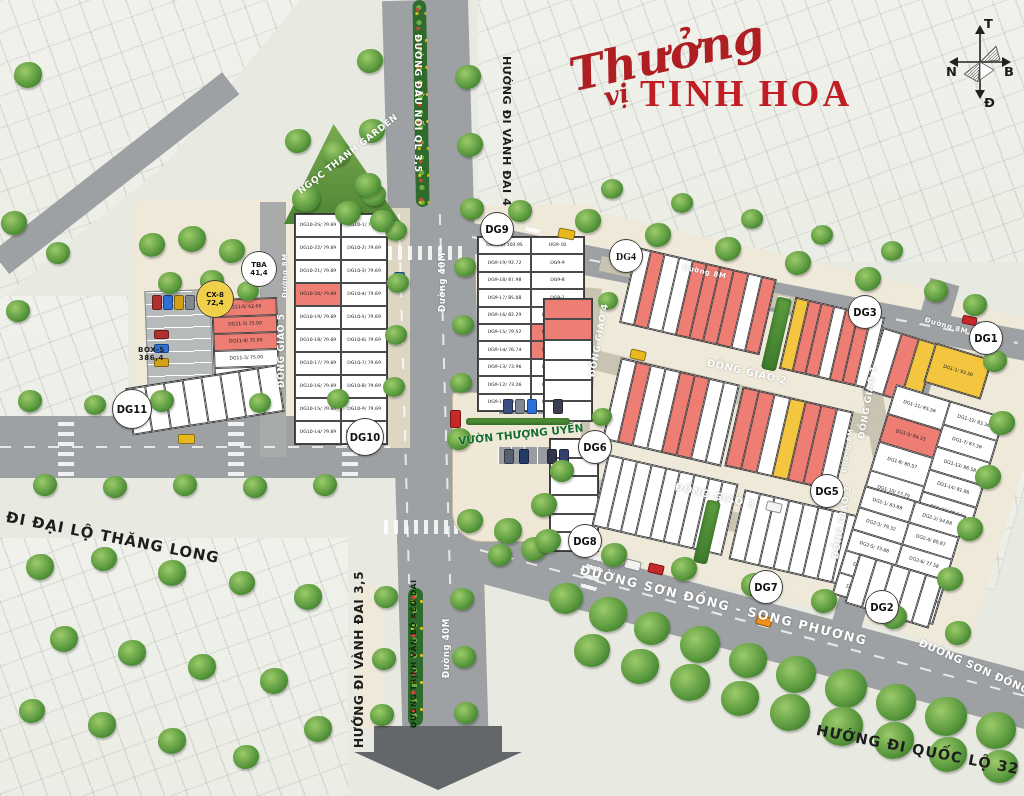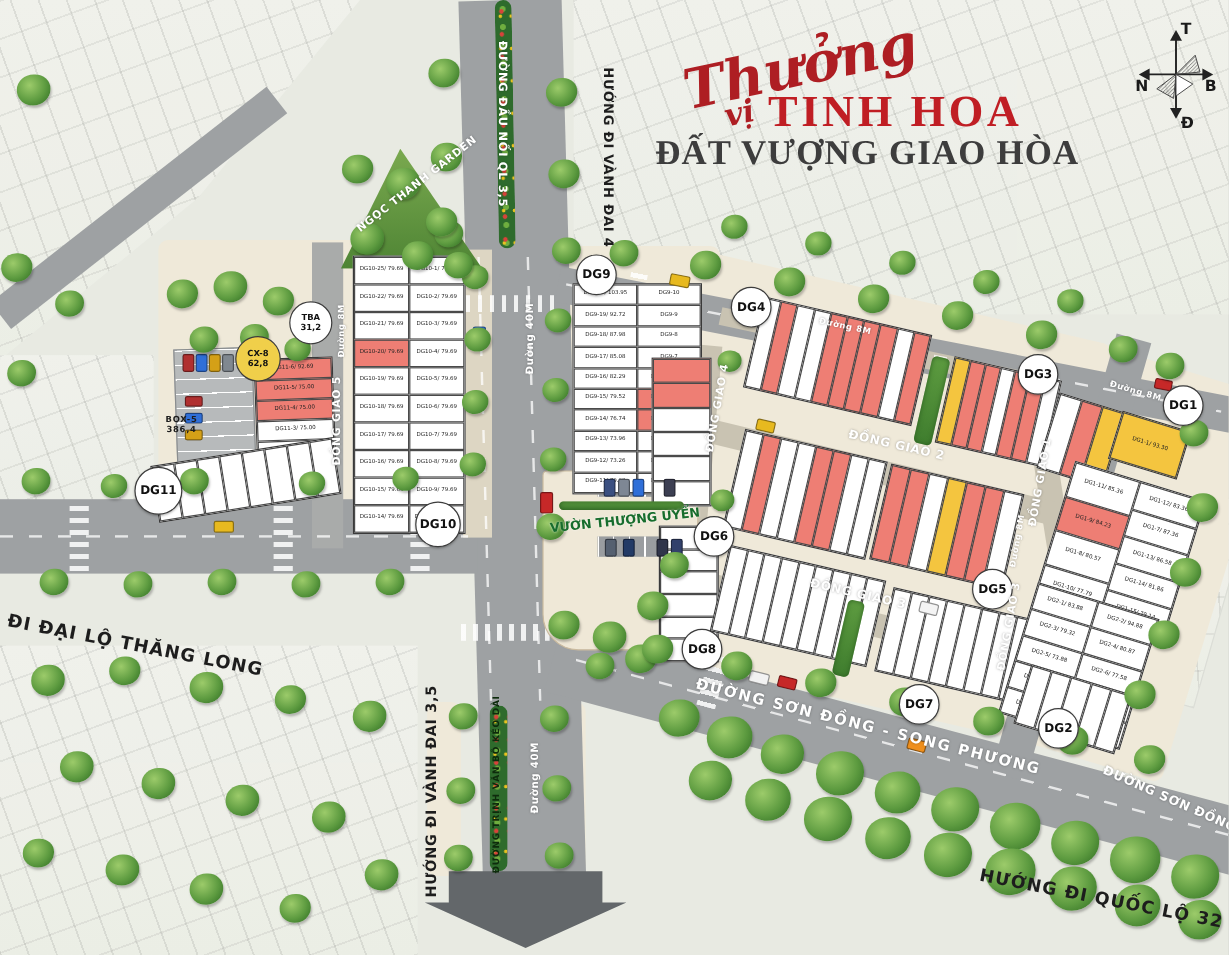--- a/index.html
+++ b/index.html
@@ -330,38 +330,38 @@
   </div>
   <div class="block" style="left:850px;top:565px;width:86px;height:50px;transform:rotate(17deg);">
       <div class="cell" data-color="w"></div>
       <div class="cell" data-color="w"></div>
       <div class="cell" data-color="w"></div>
       <div class="cell" data-color="w"></div>
       <div class="cell" data-color="w"></div>
     </div>
 
   <div class="badge" style="left:480px;top:212px;">DG9</div>
-  <div class="badge" style="left:609px;top:239px;">DG4</div>
+  <div class="badge" style="left:609px;top:239px;font-family:Liberation Serif, serif;">DG4</div>
   <div class="badge" style="left:848px;top:295px;">DG3</div>
   <div class="badge" style="left:969px;top:321px;">DG1</div>
   <div class="badge" style="left:346px;top:418px;width:36px;height:36px;">DG10</div>
   <div class="badge" style="left:112px;top:389px;width:38px;height:38px;">DG11</div>
   <div class="badge" style="left:578px;top:430px;">DG6</div>
   <div class="badge" style="left:568px;top:524px;">DG8</div>
   <div class="badge" style="left:810px;top:474px;">DG5</div>
   <div class="badge" style="left:749px;top:570px;">DG7</div>
   <div class="badge" style="left:865px;top:590px;">DG2</div>
 
   <div class="circ2" style="left:241px;top:251px;width:34px;height:34px;">
     <span>TBA</span>
-    <span>31,2</span>
+    <span>41,4</span>
   </div>
   <div class="circ2" style="left:196px;top:280px;width:36px;height:36px;background:#f0cf4a;">
     <span>CX-8</span>
-    <span>62,8</span>
+    <span>72,4</span>
   </div>
   <div class="blabel" style="left:138px;top:346px;font-size:7px;text-align:center;line-height:1.2;z-index:7;">
     <div>BOX-5</div>
     <div>386,4</div>
   </div>
   <div class="vlabel" style="left:296px;top:188px;font-size:9px;transform:rotate(-38deg);transform-origin:0 0;">NGỌC THANH GARDEN</div>
   <div class="parklabel" style="left:458px;top:428px;font-size:10.5px;transform:rotate(-6deg);">VƯỜN THƯỢNG UYỂN</div>
 
   <div class="vlabel" style="left:424px;top:34px;font-size:9.5px;transform:rotate(90deg);transform-origin:0 0;">ĐƯỜNG ĐẦU NỐI QL 3,5</div>
   <div class="blabel" style="left:513px;top:56px;font-size:11px;transform:rotate(90deg);transform-origin:0 0;">HƯỚNG ĐI VÀNH ĐAI 4</div>
@@ -380,21 +380,20 @@
   <div class="vlabel" style="left:856px;top:438px;font-size:9px;transform:rotate(-80deg);transform-origin:0 0;">ĐỒNG GIAO 1</div>
   <div class="vlabel" style="left:830px;top:558px;font-size:9px;transform:rotate(-80deg);transform-origin:0 0;">ĐỒNG GIAO 3</div>
   <div class="vlabel" style="left:281px;top:298px;font-size:7px;transform:rotate(-90deg);transform-origin:0 0;">Đường 8M</div>
   <div class="vlabel" style="left:682px;top:268px;font-size:7px;transform:rotate(12deg);">Đường 8M</div>
   <div class="vlabel" style="left:924px;top:322px;font-size:7px;transform:rotate(16deg);">Đường 8M</div>
   <div class="vlabel" style="left:840px;top:472px;font-size:7px;transform:rotate(-80deg);transform-origin:0 0;">Đường 8M</div>
 
   <div class="t-script" style="left:568px;top:28px;font-size:46px;transform:rotate(-12deg);">Thưởng</div>
   <div class="t-script" style="left:604px;top:80px;font-size:26px;transform:rotate(-12deg);">vị</div>
   <div class="t-main" style="left:640px;top:72px;font-size:37px;letter-spacing:3px;">TINH HOA</div>
-  <div class="t-sub" style="left:546px;top:112px;font-size:29px;letter-spacing:1px;">ĐẤT VƯỢNG GIAO HÒA</div>
 
 
   <svg class="abs" style="left:946px;top:16px;z-index:8;" width="68" height="92" viewBox="0 0 68 92">
     <defs>
       <pattern id="hatch" patternUnits="userSpaceOnUse" width="3" height="3">
         <path d="M0,3 l3,-3" stroke="#555" stroke-width="0.6"></path>
       </pattern>
     </defs>
     <line x1="34" y1="16" x2="34" y2="76" stroke="#222" stroke-width="1.6"></line>
     <polygon points="34,9 29,18 39,18" fill="#222"></polygon>

